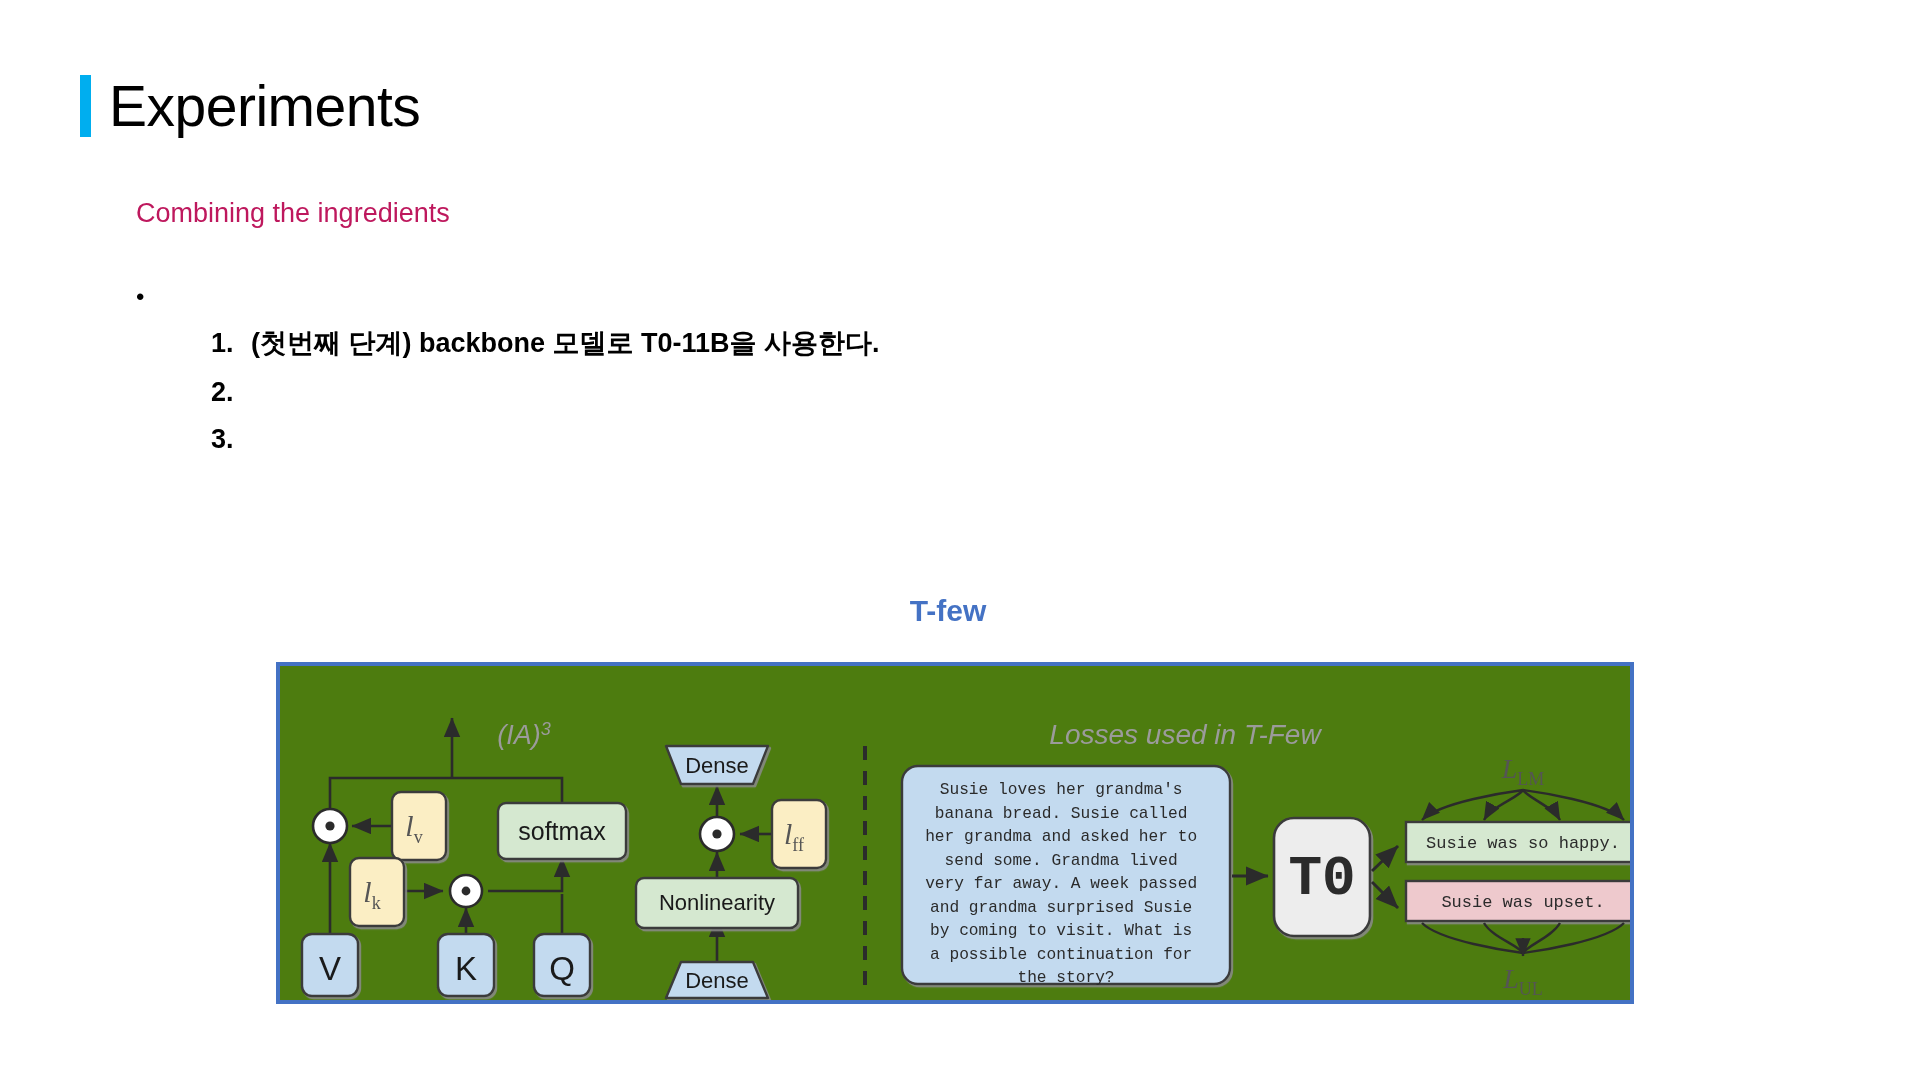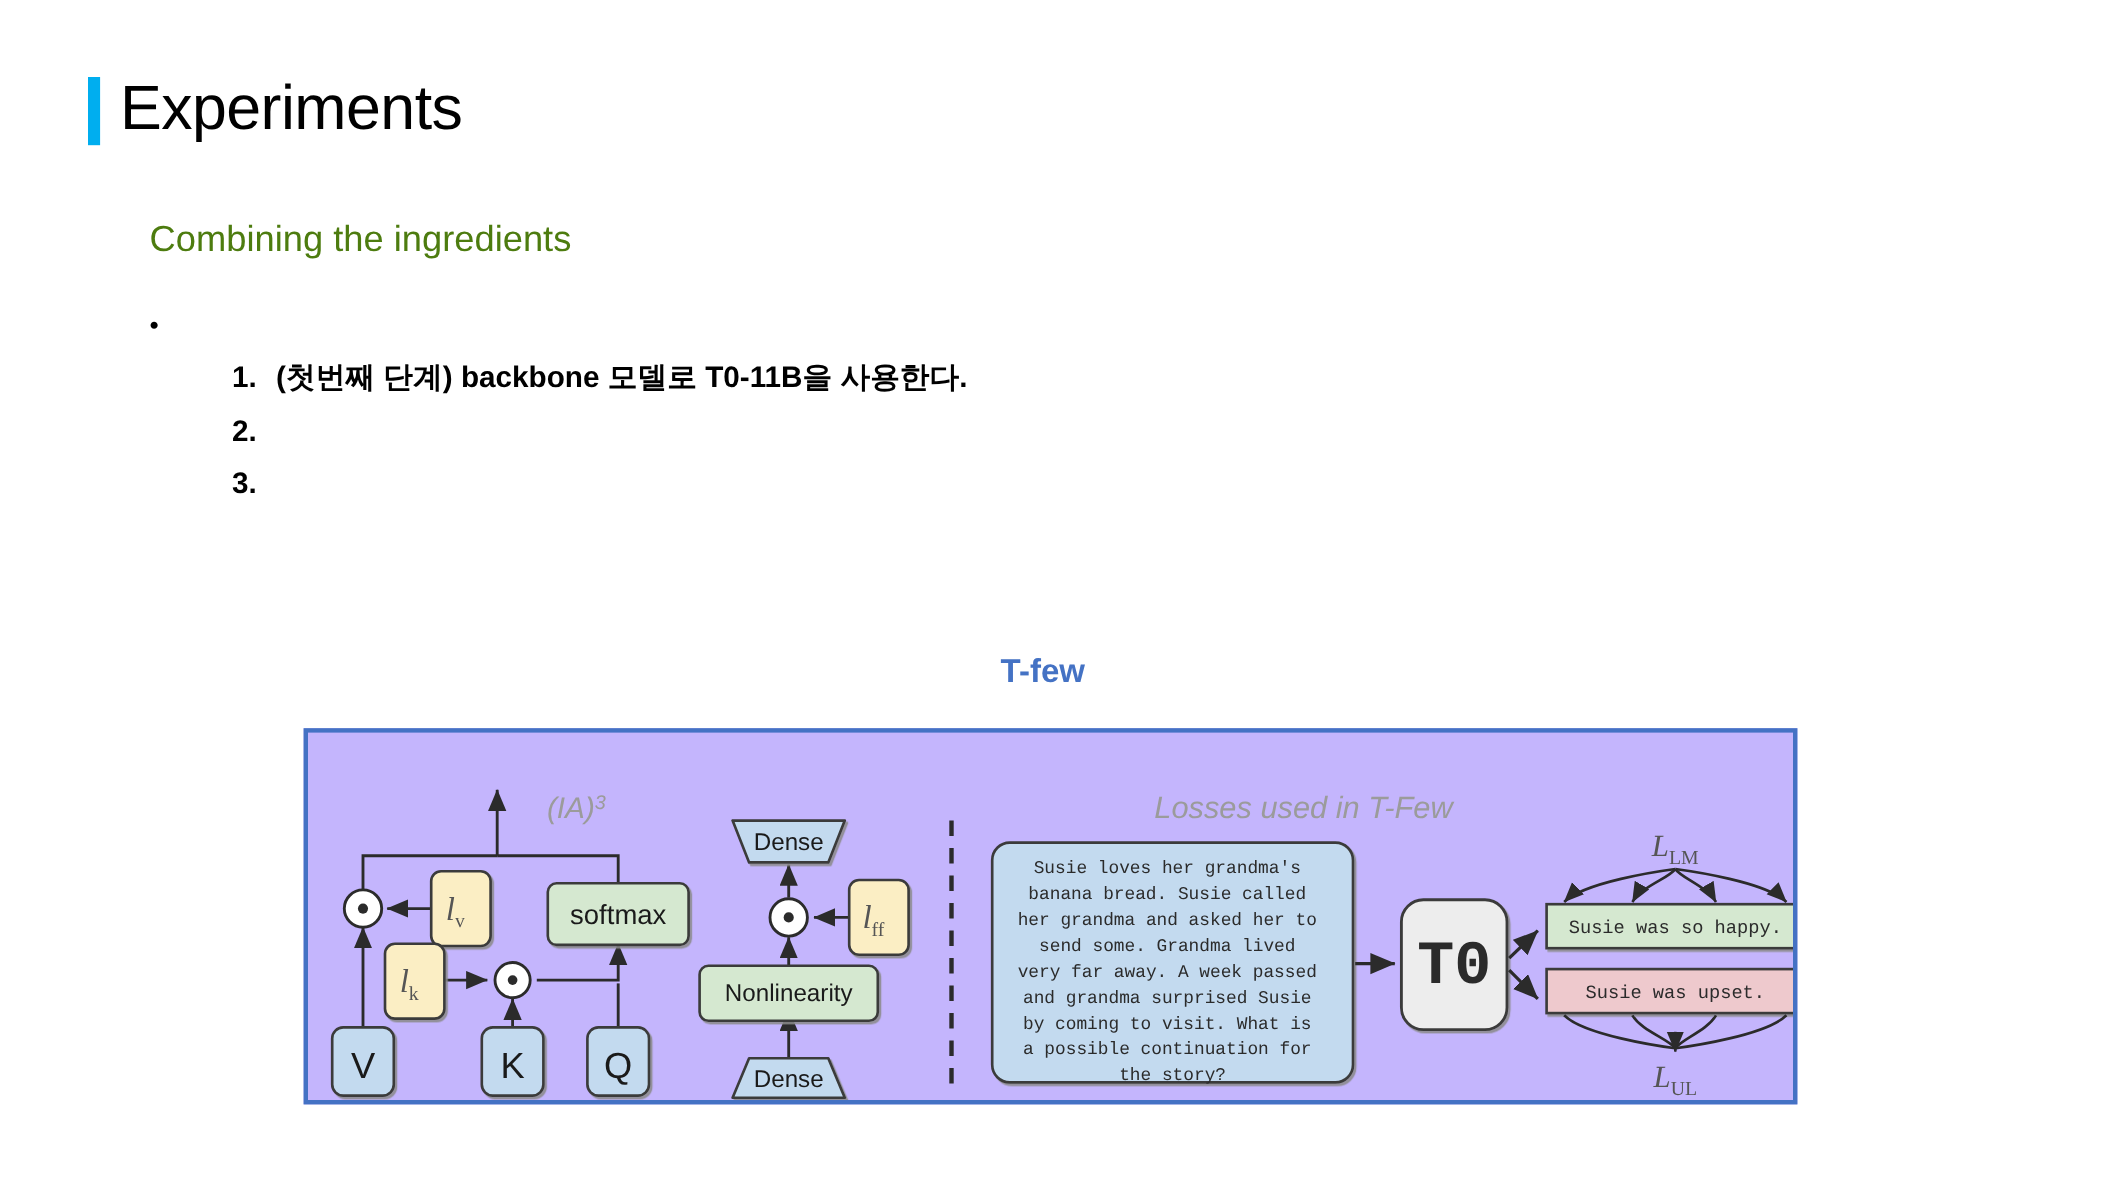--- a/index.html
+++ b/index.html
@@ -15,20 +15,21 @@
     color: #000000;
     overflow: hidden;
   }
 
   
   .slide-title-row {
     position: absolute;
     left: 80px;
     top: 70px;
     display: flex;
+    align-items: center;
     height: 72px;
   }
   .title-accent-bar {
     width: 11px;
     height: 62px;
     background: #00AEEF;
     margin-right: 18px;
   }
   .slide-title {
     font-size: 57px;
@@ -37,23 +38,23 @@
     letter-spacing: -0.5px;
     color: #000;
     white-space: nowrap;
   }
 
   
   .slide-subtitle {
     position: absolute;
     left: 136px;
     top: 198px;
-    font-size: 33px;
+    font-size: 27px;
     font-weight: 400;
-    color: #4d7c0f;
+    color: #be185d;
     white-space: nowrap;
   }
 
   
   .bullet-block {
     position: absolute;
     left: 136px;
     top: 285px;
     width: 1500px;
   }
@@ -123,21 +124,21 @@
   }
 
   
   .figure-frame {
     position: absolute;
     left: 276px;
     top: 662px;
     width: 1358px;
     height: 342px;
     border: 4px solid #4472C4;
-    background: #c4b5fd;
+    background: #4d7c0f;
     box-sizing: border-box;
   }
   .figure-inner {
     position: absolute;
     left: 0; top: 0;
     width: 100%; height: 100%;
   }
   .fig-svg { display: block; width: 100%; height: 100%; }
 
   

